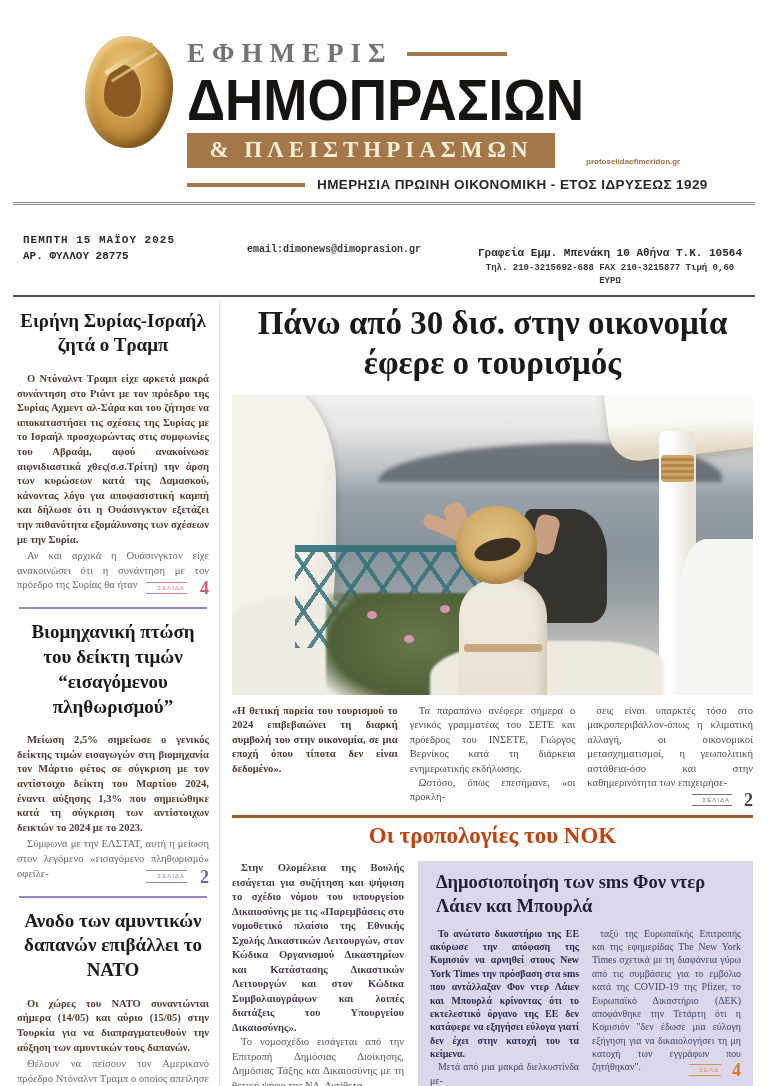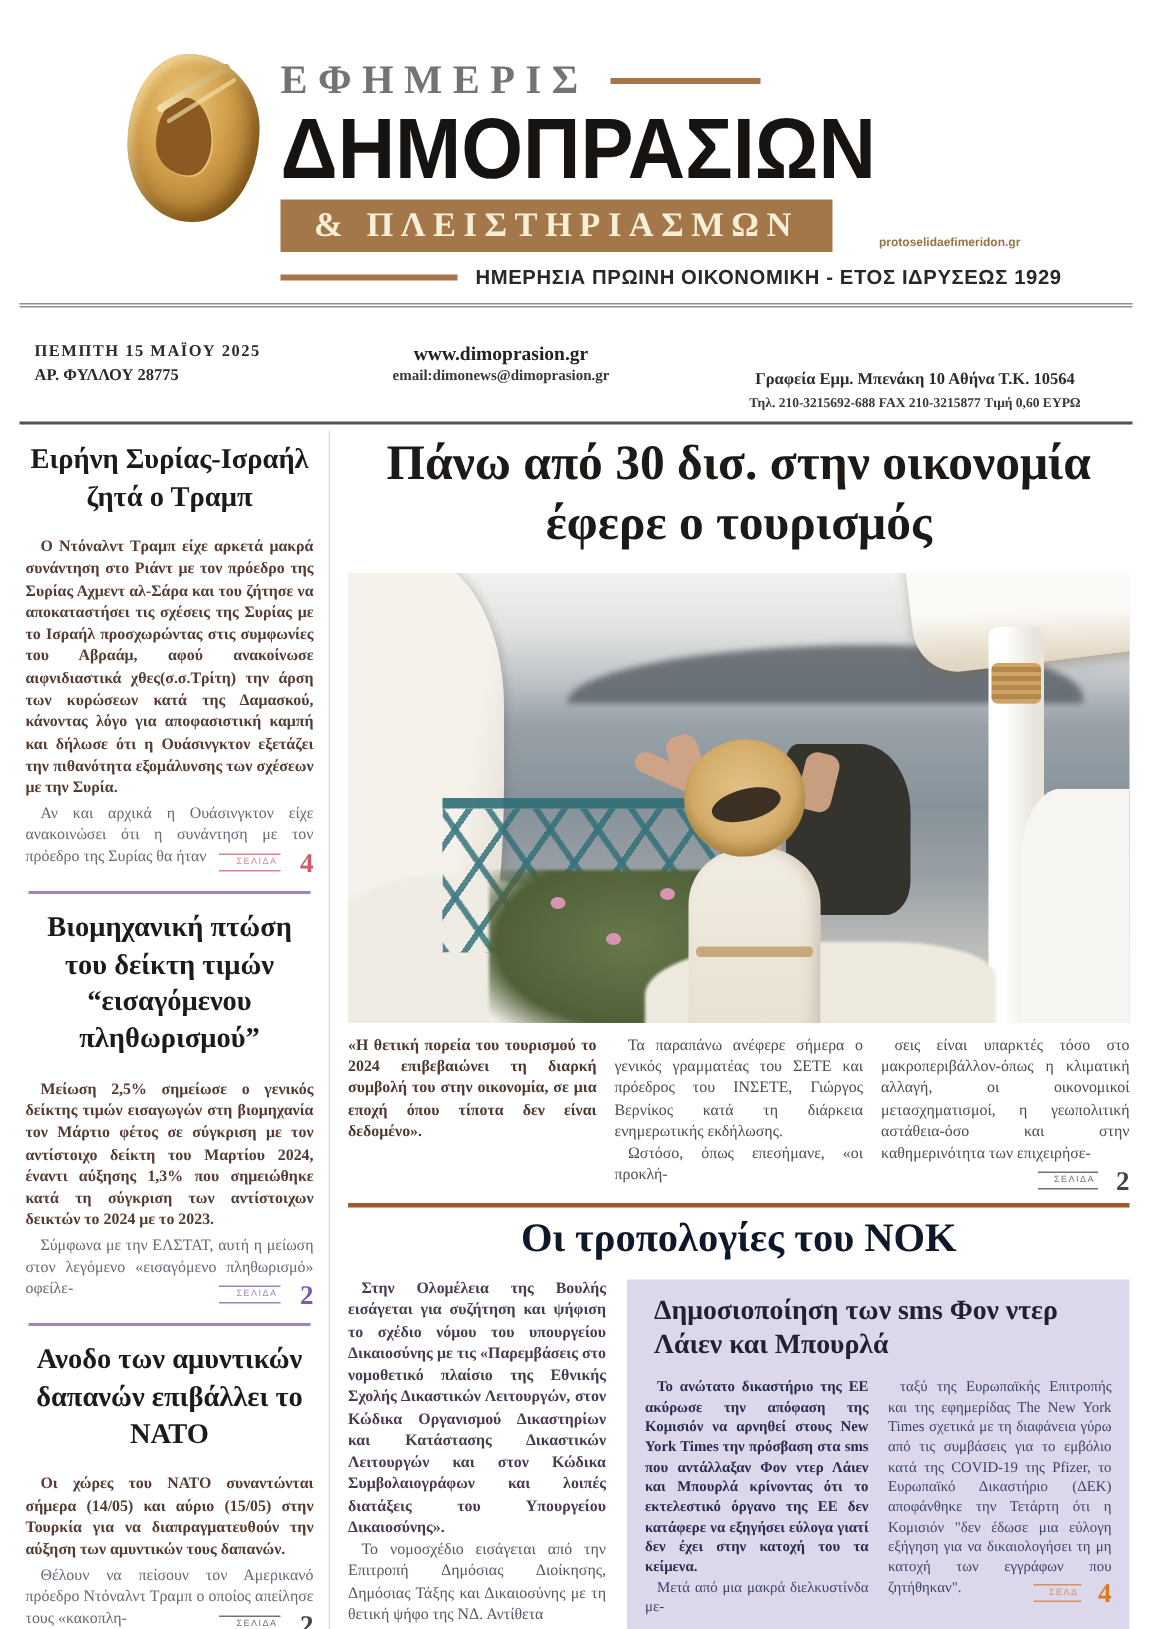--- a/index.html
+++ b/index.html
@@ -42,21 +42,21 @@
     letter-spacing:5px;text-align:center;padding:4px 10px 5px;width:368px;box-sizing:border-box;
   }
   .watermark{font-family:"Liberation Sans", sans-serif;font-size:8px;color:#9b7347;font-weight:bold;padding-bottom:2px;padding-left:21px;}
   .tagline-row{display:flex;align-items:center;gap:12px;margin-top:9px;}
   .tagline-rule{height:4px;width:118px;background:#a3774a;flex:0 0 auto;}
   .tagline{font-family:"Liberation Sans", sans-serif;font-weight:bold;font-size:13.5px;color:#2b2724;letter-spacing:.4px;white-space:nowrap;}
   
   .infobar{
     margin-top:10px;border-top:3px double #8f8d8a;border-bottom:2px solid #55524e;
     display:flex;align-items:center;padding:5px 10px 6px;gap:8px;
-    font-family:Liberation Serif, serif;
+    font-family:Liberation Mono, monospace;
   }
   .info-left{width:170px;font-weight:bold;font-size:11px;line-height:1.45;color:#2e2b28;}
   .info-left div:first-child{letter-spacing:1px;}
   .info-center{flex:1;text-align:center;line-height:1.3;}
   .info-center .site{font-weight:bold;font-size:13px;color:#242220;}
   .info-center .email{font-size:10px;font-weight:bold;color:#3a3734;}
   .info-right{width:270px;text-align:center;line-height:1.5;}
   .info-right .addr{font-weight:bold;font-size:11px;color:#2e2b28;margin-top:35px;}
   .info-right .contacts{font-size:9px;font-weight:bold;color:#3a3734;}
   
@@ -112,21 +112,21 @@
   .ph-dress{position:absolute;left:43.5%;top:61%;width:17%;height:42%;background:linear-gradient(180deg,#f1ece2 0%,#e7e0d2 100%);border-radius:45% 45% 8px 8px/30% 30% 0 0;box-shadow:inset -5px 0 8px rgba(140,120,90,.25);}
   .ph-belt{position:absolute;left:44.5%;top:83%;width:15%;height:2.5%;background:#c8a97e;border-radius:3px;}
   
   .cap-row{display:flex;gap:12px;margin-top:9px;}
   .cap{flex:1;font-size:10.6px;line-height:1.36;text-align:justify;}
   .cap p{margin:0;text-indent:9px;}
   .cap-quote{font-weight:bold;color:#4f382f;}
   .cap-normal{color:#514b46;}
   .brown-rule{border:none;border-top:3px solid #9a5b2e;margin:7px 0 5px;}
   
-  .nok-head{font-weight:bold;font-size:27px;text-align:center;margin:3px 0 12px;color:#0f172a;}
+  .nok-head{font-weight:bold;font-size:23px;text-align:center;margin:3px 0 12px;color:#c2410c;}
   .nok-row{display:flex;gap:14px;align-items:stretch;}
   .nok-article{width:172px;flex:0 0 auto;font-size:10.6px;line-height:1.37;text-align:justify;}
   .nok-article p{margin:0;text-indent:9px;}
   .nok-lead{font-weight:bold;color:#4a3a50;}
   .nok-more{color:#5a5464;}
   
   .sms-box{flex:1;background:#ddd7ec;padding:10px 12px 8px;box-sizing:border-box;}
   .sms-head{font-weight:bold;font-size:18.5px;line-height:1.25;text-align:left;color:#201f33;margin:0 6px 9px;}
   .sms-cols{display:flex;gap:13px;}
   .sms-col{flex:1;font-size:9.9px;line-height:1.35;text-align:justify;}
@@ -161,21 +161,20 @@
       </div>
     </div>
   </header>
 
   <div class="infobar">
     <div class="info-left">
       <div>ΠΕΜΠΤΗ  15  ΜΑΪΟΥ  2025</div>
       <div>ΑΡ. ΦΥΛΛΟΥ  28775</div>
     </div>
     <div class="info-center">
-      <div class="site">www.dimoprasion.gr</div>
       <div class="email">email:dimonews@dimoprasion.gr</div>
     </div>
     <div class="info-right">
       <div class="addr">Γραφεία Εμμ. Μπενάκη 10 Αθήνα Τ.Κ. 10564</div>
       <div class="contacts">Τηλ.  210-3215692-688   FAX  210-3215877   Τιμή  0,60  ΕΥΡΩ</div>
     </div>
   </div>
 
   <div class="content">
 

